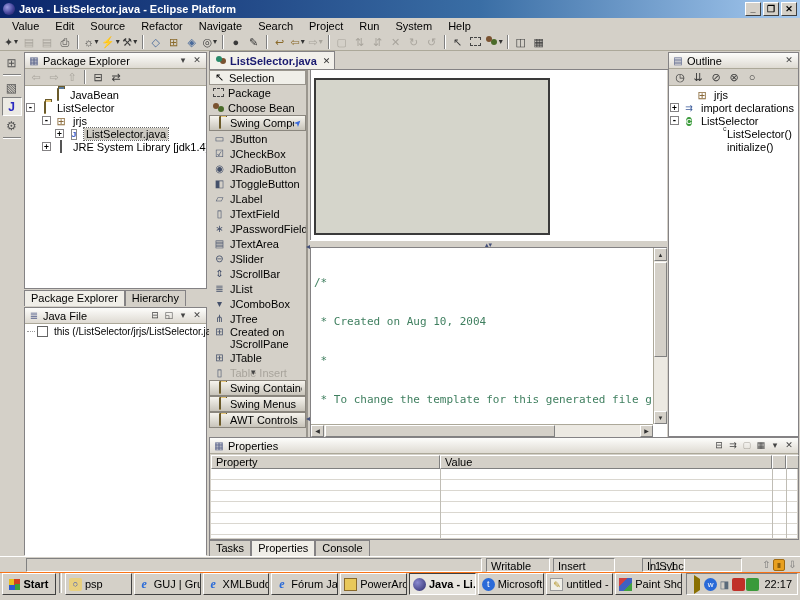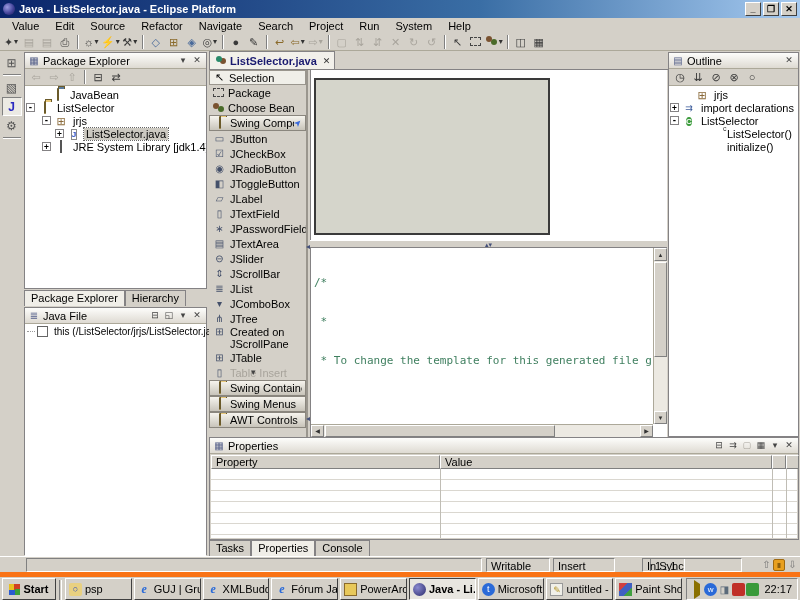--- a/index.html
+++ b/index.html
@@ -139,21 +139,21 @@
 
   
   #statusbar{position:absolute;left:0;top:556px;width:800px;height:16px;background:#d4d0c8;border-top:1px solid #fff}
   .sfield{position:absolute;top:1px;height:14px;border:1px solid;border-color:#808080 #fff #fff #808080;
     padding:1px 4px;white-space:nowrap;overflow:hidden}
   .snav{position:absolute;top:1px;width:13px;height:14px;text-align:center;font-size:10px;line-height:14px;color:#777}
   #sb-badge{position:absolute;top:2px;width:12px;height:12px;background:#e8a020;border:1px solid #a06a10;border-radius:2px;
     color:#5a3a00;font:bold 8px/11px "Liberation Sans",sans-serif;text-align:center}
 
   
-  #taskbar{position:absolute;left:0;top:572px;width:800px;height:28px;background:#d4d0c8;border-top:5px solid #f97316;display:flex;align-items:flex-end}
+  #taskbar{position:absolute;left:0;top:572px;width:800px;height:28px;background:#d4d0c8;border-top:1px solid #f97316;display:flex;align-items:flex-start}
   #startbtn{width:54px;height:22px;margin-left:2px;background:#d4d0c8;border:1px solid;border-color:#fff #404040 #404040 #fff;
     display:flex;align-items:center;justify-content:center;font-weight:bold;font-size:11px;flex:none}
   .winflag{width:11px;height:11px;margin-right:3px;flex:none;
     background:conic-gradient(#d04020 0 25%,#3aa03a 0 50%,#2a5ad0 0 75%,#e8c020 0)}
   .tbsep{width:3px;height:20px;border-left:1px solid #808080;border-right:1px solid #fff;margin:0 3px;flex:none}
   .task{flex:1;height:22px;min-width:0;margin-right:2px;background:#d4d0c8;border:1px solid;border-color:#fff #404040 #404040 #fff;
     display:flex;align-items:center;padding:0 3px;white-space:nowrap;overflow:hidden}
   .task.active{border-color:#404040 #fff #fff #404040;background:#e8e6e0;font-weight:bold}
   .task .tic{width:13px;height:13px;flex:none;margin-right:3px;font-size:10px;line-height:13px;text-align:center}
   .tic.ie{color:#2a6ad8;font:bold italic 12px/13px "Liberation Serif",serif}
@@ -422,20 +422,21 @@
 <div id="canvas">
   <div id="design-panel"></div>
 </div>
 <div id="sashv-top" style="top:242px">◂</div>
 <div id="sashh">▴▾</div>
 <div id="sashv-bot" style="top:414px">◂</div>
 
 <div id="source">
   <div id="code">
     <div class="cl"><span class="cm">/*</span></div>
+    <div class="cl"><span class="cm"> * Created on Aug 10, 2004</span></div>
     <div class="cl"><span class="cm"> *</span></div>
     <div class="cl"><span class="cm"> * To change the template for this generated file go</span></div>
     
     
     
     
     
     
     
     

